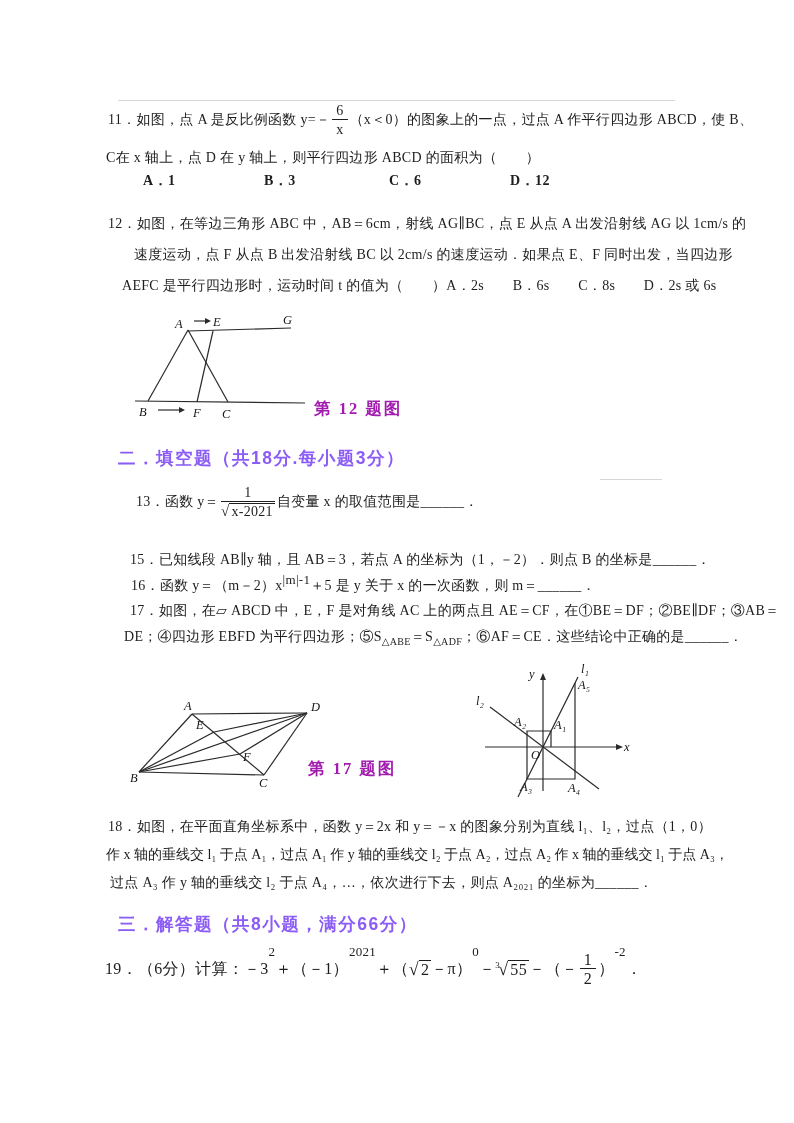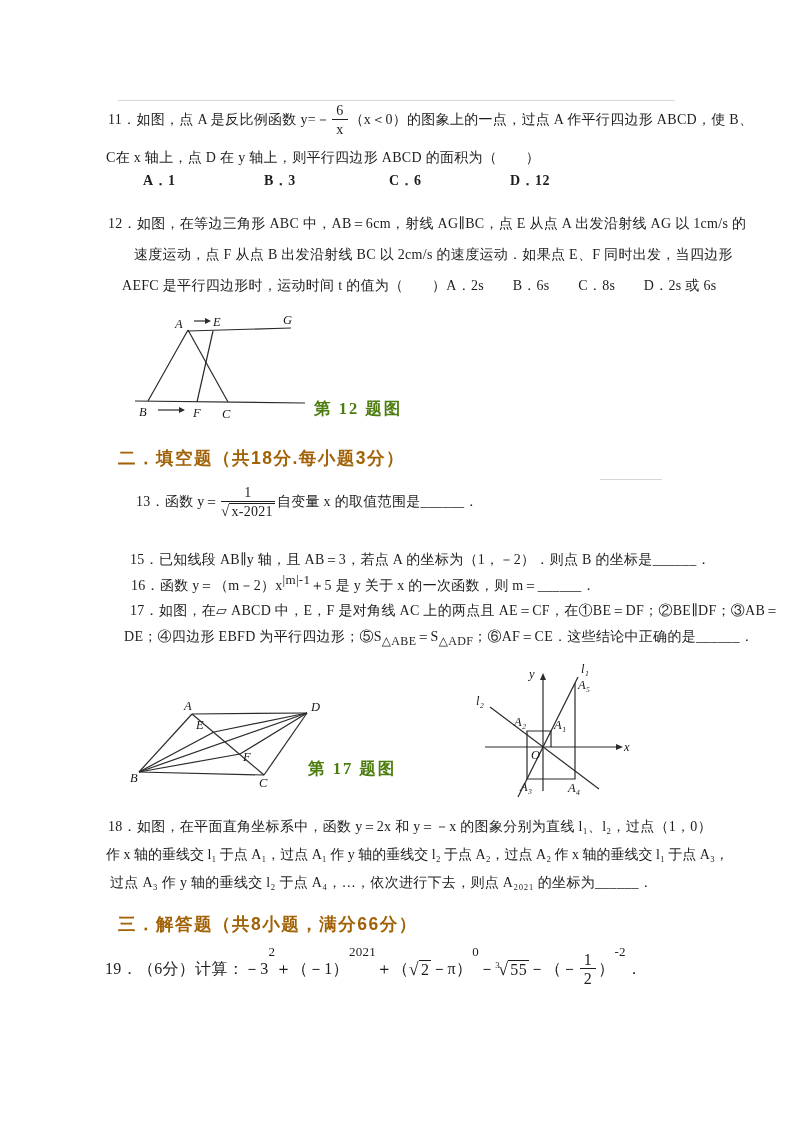--- a/index.html
+++ b/index.html
@@ -2,25 +2,25 @@
 <html><head>
 <meta charset="utf-8">
 <style>
   html,body{margin:0;padding:0;background:#fff;}
   .page{position:relative;width:794px;height:1123px;background:#ffffff;overflow:hidden;
         font-family:"Liberation Serif","DejaVu Serif",serif;color:#1d1d1d;}
   .tl{position:absolute;white-space:nowrap;font-size:14px;line-height:20px;letter-spacing:.3px;}
   .mline{display:flex;align-items:center;}
   .mline sup{align-self:flex-start;margin-top:3px;}
   .hdr{position:absolute;white-space:nowrap;font-family:"Liberation Sans","DejaVu Sans",sans-serif;
-       font-weight:bold;font-size:17.5px;letter-spacing:1.5px;color:#a16207;}
-  .cap{position:absolute;white-space:nowrap;font-weight:bold;font-size:16.5px;letter-spacing:2px;color:#4d7c0f;}
+       font-weight:bold;font-size:17.5px;letter-spacing:1.5px;color:#8b5cf6;}
+  .cap{position:absolute;white-space:nowrap;font-weight:bold;font-size:16.5px;letter-spacing:2px;color:#a21caf;}
   .opt{position:absolute;white-space:nowrap;font-size:14px;letter-spacing:.5px;font-weight:bold;}
   sup{font-size:13px;line-height:10px;}
-  sub{font-size:12px;line-height:8px;font-family:Liberation Serif, serif;}
+  sub{font-size:10px;line-height:8px;}
   .frac{display:inline-block;text-align:center;vertical-align:middle;margin:0 2px;}
   .frac .fn{display:block;padding:0 4px 1px;border-bottom:1.3px solid #1d1d1d;line-height:15px;}
   .frac .fd{display:block;line-height:17px;padding-top:1px;}
   .rsign{font-size:15px;}
   .ovl{border-top:1.3px solid #1d1d1d;padding:0 2px;}
   .radw{display:inline-block;white-space:nowrap;}
   .ridx{font-size:9px;vertical-align:7px;margin-right:-2px;}
   .big{font-size:16px;}
   .big .rsign{font-size:18px;}
   .art{position:absolute;height:1px;background:#d7d7d7;}

